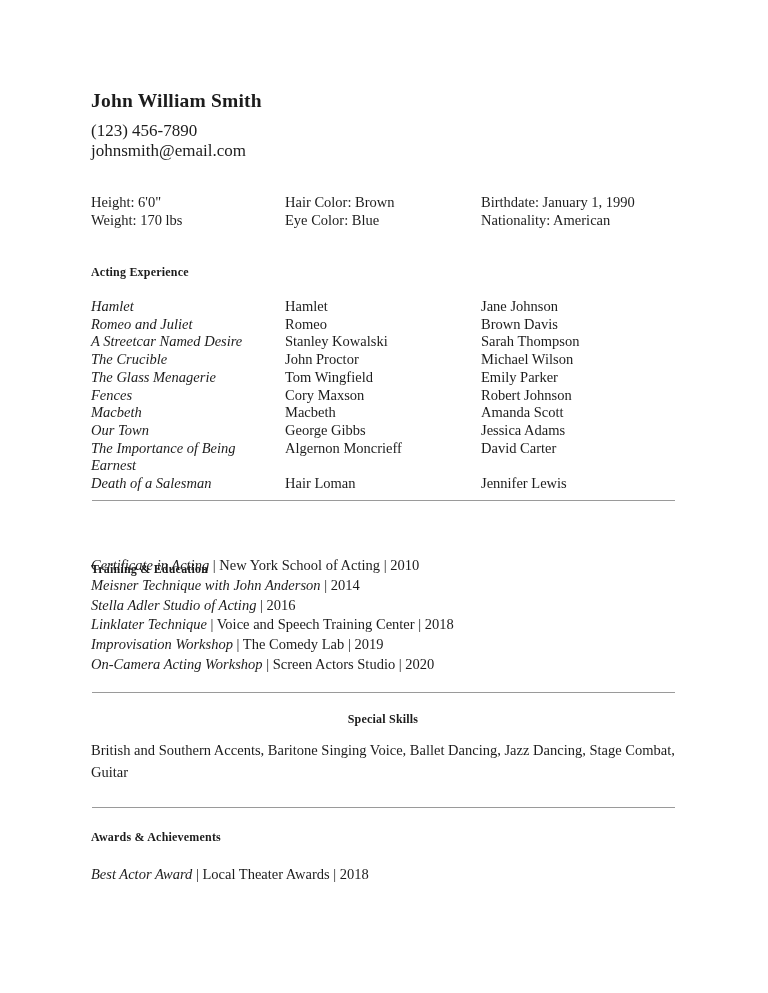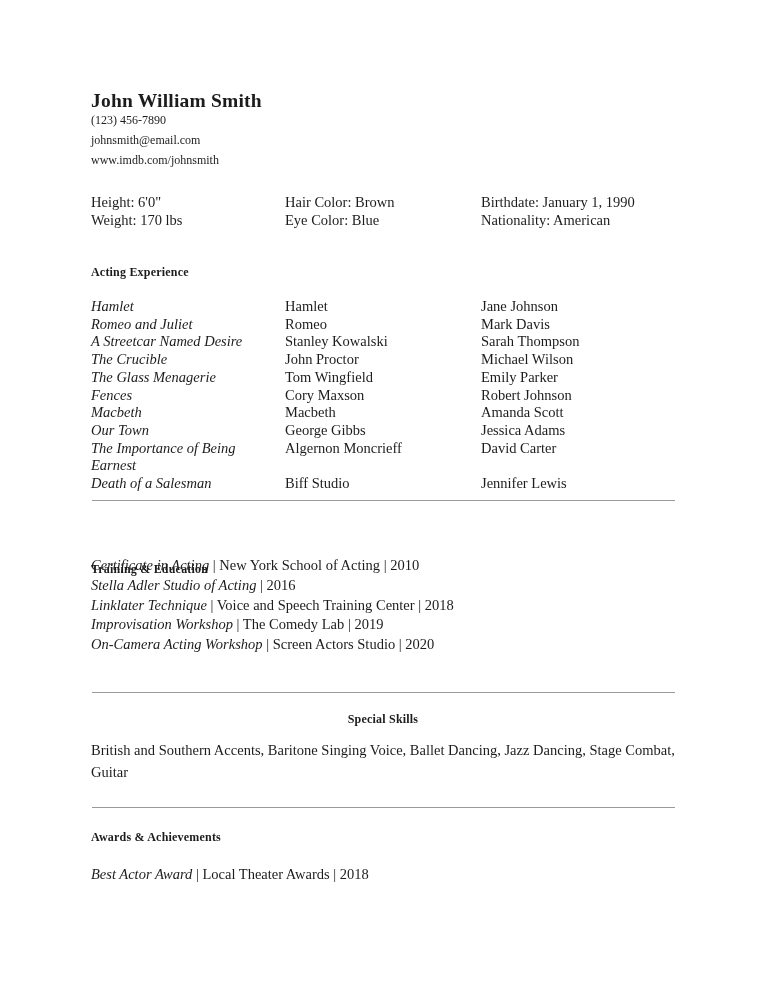--- a/index.html
+++ b/index.html
@@ -14,21 +14,21 @@
   }
   .abs { position: absolute; left: 91px; width: 584px; }
 
   .resume-name {
     top: 89px;
     font-size: 19.5px;
     font-weight: 700;
     line-height: 23px;
     letter-spacing: 0.2px;
   }
-  .contact-block { top: 110px; font-size: 12px; line-height: 20px; }
+  .contact-block { top: 121px; font-size: 17px; line-height: 20px; }
 
   .vitals-grid {
     top: 194px;
     display: grid;
     grid-template-columns: 194px 196px 1fr;
     font-size: 14.5px;
     line-height: 17.7px;
   }
 
   .section-heading {
@@ -74,21 +74,20 @@
 </head>
 <body>
 
 <div class="page">
 
   <div class="abs resume-name">John William Smith</div>
 
   <div class="abs contact-block">
     <div>(123) 456-7890</div>
     <div>johnsmith@email.com</div>
-    <div>www.imdb.com/johnsmith</div>
   </div>
 
   <div class="abs vitals-grid">
     <div>Height: 6'0"</div>
     <div>Hair Color: Brown</div>
     <div>Birthdate: January 1, 1990</div>
     <div>Weight: 170 lbs</div>
     <div>Eye Color: Blue</div>
     <div>Nationality: American</div>
   </div>
@@ -97,21 +96,21 @@
 
   <div class="abs xp-table">
     <div class="xp-row">
       <div class="xp-title">Hamlet</div>
       <div>Hamlet</div>
       <div>Jane Johnson</div>
     </div>
     <div class="xp-row">
       <div class="xp-title">Romeo and Juliet</div>
       <div>Romeo</div>
-      <div>Mark Davis</div>
+      <div>Brown Davis</div>
     </div>
     <div class="xp-row">
       <div class="xp-title">A Streetcar Named Desire</div>
       <div>Stanley Kowalski</div>
       <div>Sarah Thompson</div>
     </div>
     <div class="xp-row">
       <div class="xp-title">The Crucible</div>
       <div>John Proctor</div>
       <div>Michael Wilson</div>
@@ -136,31 +135,32 @@
       <div>George Gibbs</div>
       <div>Jessica Adams</div>
     </div>
     <div class="xp-row">
       <div class="xp-title">The Importance of Being Earnest</div>
       <div>Algernon Moncrieff</div>
       <div>David Carter</div>
     </div>
     <div class="xp-row">
       <div class="xp-title">Death of a Salesman</div>
-      <div>Biff Studio</div>
+      <div>Hair Loman</div>
       <div>Jennifer Lewis</div>
     </div>
   </div>
 
   <div class="rule rule-1"></div>
 
   <div class="abs section-heading h-training">Training &amp; Education</div>
 
   <div class="abs item-list training-list">
     <div><span class="it">Certificate in Acting</span><span> | New York School of Acting | 2010</span></div>
+    <div><span class="it">Meisner Technique with John Anderson</span><span> | 2014</span></div>
     <div><span class="it">Stella Adler Studio of Acting</span><span> | 2016</span></div>
     <div><span class="it">Linklater Technique</span><span> | Voice and Speech Training Center | 2018</span></div>
     <div><span class="it">Improvisation Workshop</span><span> | The Comedy Lab | 2019</span></div>
     <div><span class="it">On-Camera Acting Workshop</span><span> | Screen Actors Studio | 2020</span></div>
   </div>
 
   <div class="rule rule-2"></div>
 
   <div class="abs section-heading h-skills">Special Skills</div>
 

